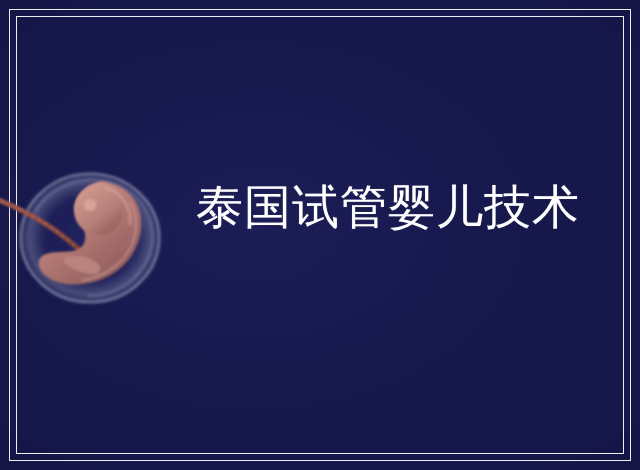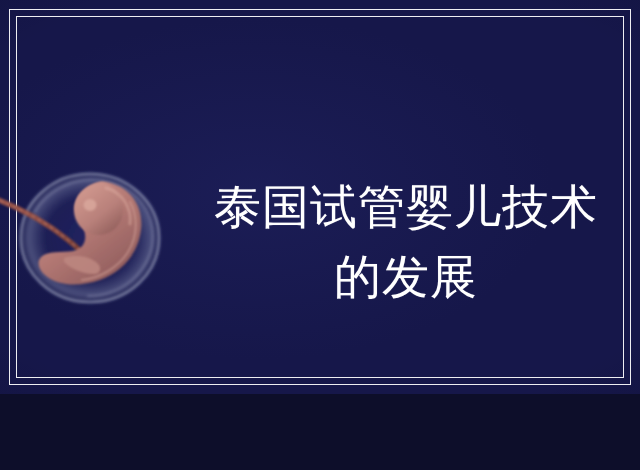--- a/index.html
+++ b/index.html
@@ -4,25 +4,24 @@
 <title>Title Card</title>
 <style>
   html, body {
     margin: 0;
     padding: 0;
     background: #0d0e2a;
   }
   #card {
     position: relative;
     width: 640px;
-    height: 394px;
+    height: 470px;
     overflow: hidden;
     font-family: "Liberation Sans", "DejaVu Sans", sans-serif;
     background: #16174a;
-    text-align: center;
   }
 
   
   .bg-base {
     position: absolute;
     inset: 0;
     background: #16174a;
   }
   .bg-vignette {
     position: absolute;
@@ -175,16 +174,15 @@
         <path d="M 128 44 C 136 58, 136 78, 126 94
                  C 116 110, 98 120, 80 122" fill="none" stroke="#d6a49a" stroke-opacity="0.5" stroke-width="2.2" stroke-linecap="round" filter="url(#tinyBlur)"></path>
 
         <path d="M 104 30 C 120 34, 130 50, 128 66" fill="none" stroke="#e3b3a8" stroke-opacity="0.4" stroke-width="3" stroke-linecap="round" filter="url(#tinyBlur)"></path>
       </g>
     </svg>
   </div>
 
   <div class="title-block">
     <div class="title-line">泰国试管婴儿技术</div>
-    <div class="title-line">的发展</div>
   </div>
 
 </div>
 
 </body></html>

